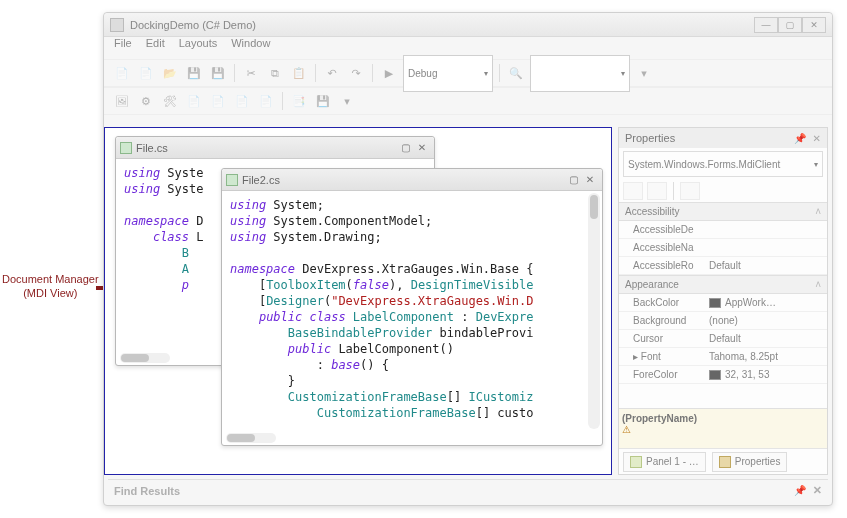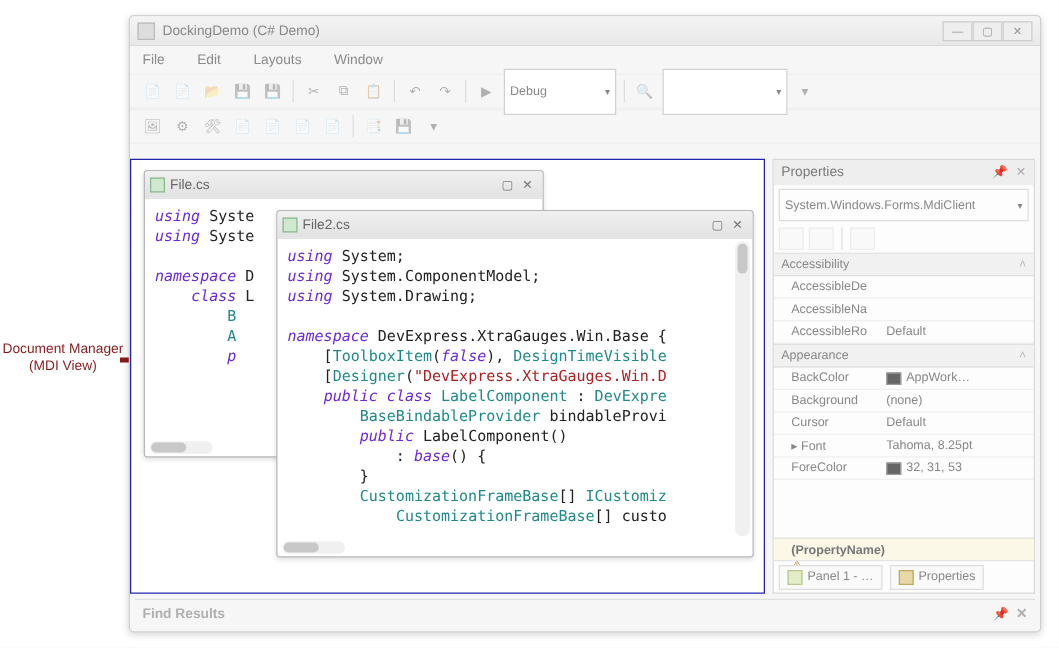--- a/index.html
+++ b/index.html
@@ -12,21 +12,21 @@
   .callout-line { position: absolute; border-color: #8a1c1c; border-style: solid; }
   
   
   .app-window { position: absolute; left: 103px; top: 12px; width: 730px; height: 494px; background: #f6f6f6; border: 1px solid #d0d0d0; border-radius: 4px; box-shadow: 0 2px 6px rgba(0,0,0,0.15); }
   .titlebar { height: 24px; display: flex; align-items: center; padding: 0 6px; background: linear-gradient(#f4f4f4,#e8e8e8); border-bottom: 1px solid #dadada; border-radius: 4px 4px 0 0; }
   .titlebar .icon { width: 14px; height: 14px; background: #ddd; border: 1px solid #bbb; margin-right: 6px; }
   .titlebar .title { color: #888; flex: 1; }
   .winbtns { display: flex; gap: 0; }
   .winbtn { width: 24px; height: 16px; border: 1px solid #ccc; background: #eee; display: flex; align-items: center; justify-content: center; font-size: 9px; color: #999; }
   
-  .menubar { height: 22px; display: flex; align-items: center; gap: 26px; padding: 0 10px; color: #8a8a8a; }
+  .menubar { height: 22px; display: flex; align-items: flex-start; gap: 14px; padding: 0 10px; color: #8a8a8a; }
   
   .toolbar { height: 28px; display: flex; align-items: center; gap: 4px; padding: 0 8px; border-top: 1px solid #eee; border-bottom: 1px solid #eee; }
   .tbbtn { width: 20px; height: 20px; border: 1px solid transparent; display: flex; align-items: center; justify-content: center; opacity: 0.35; }
   .tbsep { width: 1px; height: 18px; background: #ddd; margin: 0 2px; }
   .tbcombo { width: 90px; height: 37px; border: 1px solid #d0d0d0; background: #fff; display: flex; align-items: center; padding: 0 4px; font-size: 10px; color: #888; }
   .tbcombo::after { content: "▾"; margin-left: auto; font-size: 8px; }
   
   
   .mdi-region { position: absolute; left: 0; top: 114px; width: 508px; height: 348px; border: 1.5px solid #2222aa; background: #fff; }
   
@@ -57,21 +57,21 @@
   .props-obj::after { content: "▾"; margin-left: auto; font-size: 8px; }
   .props-tb { height: 22px; display: flex; align-items: center; gap: 4px; padding: 0 4px; }
   .props-tb .pbtn { width: 20px; height: 18px; border: 1px solid #ddd; background: #f6f6f6; opacity: 0.5; }
   .props-grid { flex: 1; overflow: hidden; font-size: 10px; color: #888; }
   .pg-cat { background: #f1f1f1; padding: 3px 6px; border-top: 1px solid #e0e0e0; border-bottom: 1px solid #e0e0e0; display: flex; }
   .pg-cat::after { content: "˄"; margin-left: auto; color: #bbb; }
   .pg-row { display: flex; height: 18px; align-items: center; border-bottom: 1px solid #f0f0f0; }
   .pg-row .k { width: 90px; padding-left: 14px; overflow: hidden; white-space: nowrap; }
   .pg-row .v { flex: 1; overflow: hidden; white-space: nowrap; display: flex; align-items: center; gap: 4px; }
   .swatch { width: 12px; height: 10px; border: 1px solid #999; background: #666; }
-  .props-desc { border-top: 1px solid #e0e0e0; background: #fbf8e8; padding: 4px 14px; height: 18px; font-size: 10px; color: #888; }
+  .props-desc { border-top: 1px solid #e0e0e0; background: #fbf8e8; padding: 4px 3px; height: 40px; font-size: 10px; color: #888; }
   .props-desc b { color: #777; }
   .props-tabs { height: 26px; display: flex; align-items: center; gap: 6px; padding: 0 4px; border-top: 1px solid #e4e4e4; }
   .ptab { height: 20px; border: 1px solid #ddd; background: #fafafa; padding: 0 6px; display: flex; align-items: center; gap: 4px; font-size: 10px; color: #888; text-align: center; }
   .ptab .tico { width: 12px; height: 12px; background: #e2ecc8; border: 1px solid #b8c888; }
   
   .find-bar { position: absolute; left: 4px; right: 4px; bottom: 4px; height: 22px; border-top: 1px solid #e0e0e0; display: flex; align-items: center; padding: 0 6px; color: #b0b0b0; font-size: 11px; font-weight: bold; }
   .find-bar .pin { margin-left: auto; font-size: 10px; margin-right: 6px; }
 </style>
 </head>
 <body>

